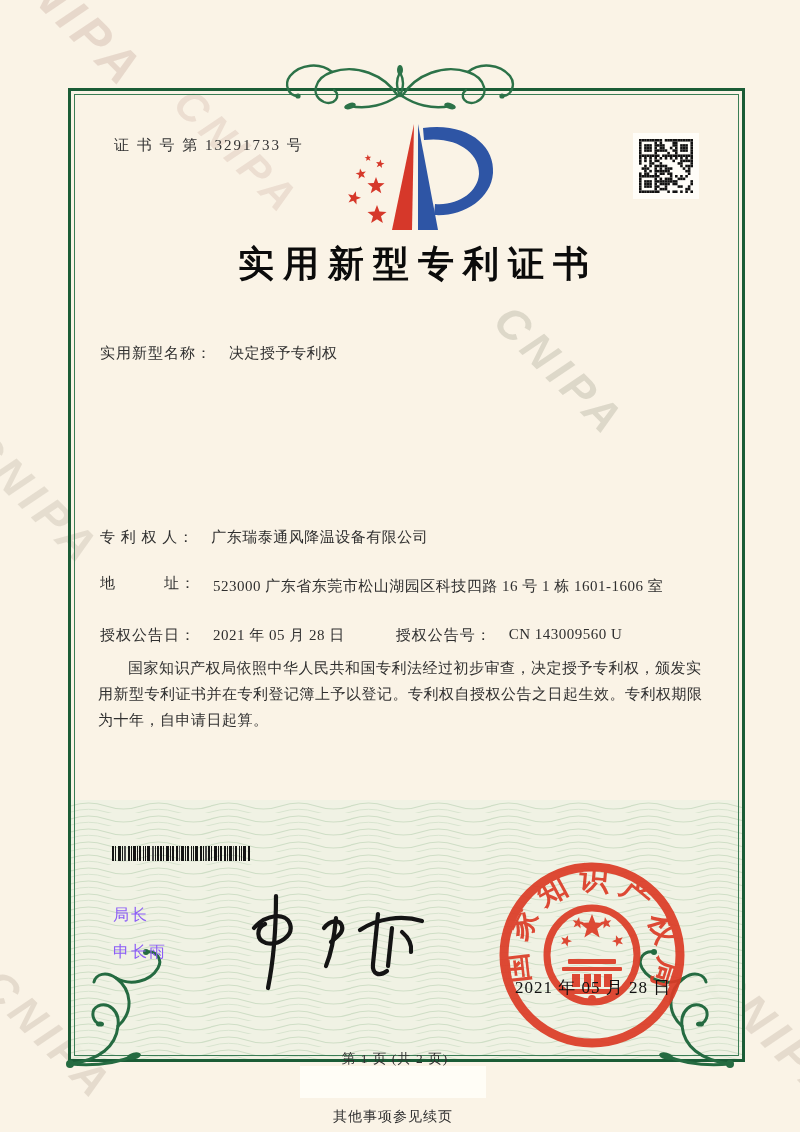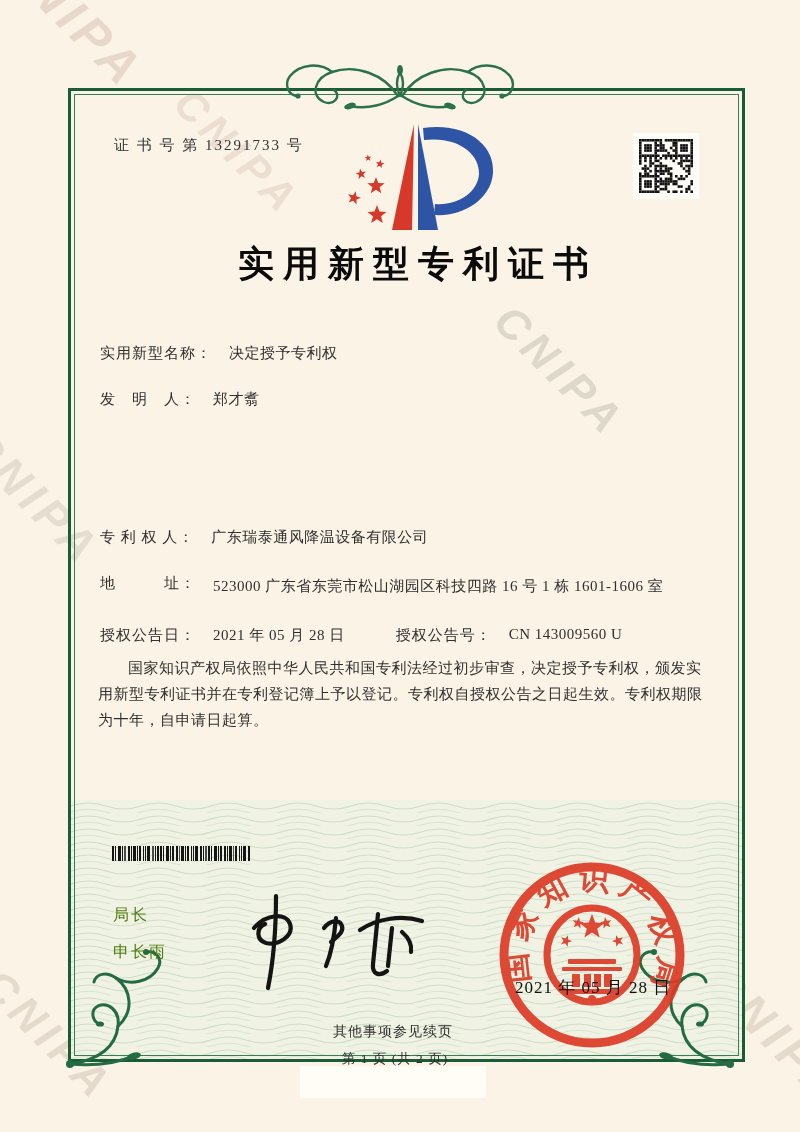--- a/index.html
+++ b/index.html
@@ -28,29 +28,29 @@
   .flabel{ white-space:nowrap; letter-spacing:1px; }
   .fvalue{ display:inline-block; max-width:500px; letter-spacing:0.5px; }
   .fpair2{ margin-left:34px; }
   
   .paras{ position:absolute; left:98px; top:655px; width:606px; font-size:15px; line-height:26px; z-index:4; }
   .paras p{ text-indent:2em; letter-spacing:0.5px; }
   
   .barcode{ position:absolute; left:112px; top:846px; height:15px; z-index:4; display:flex; align-items:stretch; }
   .barcode i{ display:block; height:100%; }
   .official{ position:absolute; left:113px; top:905px; font-size:16px; z-index:4;
-             font-family:"Liberation Sans","DejaVu Sans",sans-serif; color:#4d7c0f; }
+             font-family:"Liberation Sans","DejaVu Sans",sans-serif; color:#8b5cf6; }
   .official div{ margin-bottom:16px; letter-spacing:2px; }
   .sig{ position:absolute; left:232px; top:888px; z-index:4; }
   .seal{ position:absolute; left:492px; top:855px; z-index:4; }
   .sealdate{ position:absolute; left:498px; top:976px; width:190px; text-align:center; font-size:17px; color:#111;
              letter-spacing:1px; z-index:5; white-space:nowrap; }
   .pageno{ position:absolute; left:0; top:1030px; width:790px; text-align:center; font-size:13.5px; z-index:4; letter-spacing:1px;margin-top:20px; }
   .contpatch{ position:absolute; left:300px; top:1066px; width:186px; height:32px; background:#fffdf6; z-index:3; }
-  .contnote{ position:absolute; left:300px; top:1023px; width:186px; text-align:center; font-size:14px; z-index:4; letter-spacing:1px;font-family:Liberation Serif, serif; }
+  .contnote{ position:absolute; left:300px; top:1108px; width:186px; text-align:center; font-size:14px; z-index:4; letter-spacing:1px;font-family:Liberation Serif, serif; }
 </style>
 </head>
 <body>
 
 <div class="page">
 
   <span class="wm" style="left:-20px; top:-14px; font-size:50px; color:rgba(208,184,170,0.45);">CNIPA</span>
   <span class="wm" style="left:158px; top:128px; font-size:42px; color:rgba(214,190,178,0.40);">CNIPA</span>
   <span class="wm" style="left:478px; top:346px; font-size:44px; color:rgba(196,193,176,0.55);">CNIPA</span>
   <span class="wm" style="left:-52px; top:470px; font-size:46px; color:rgba(205,195,180,0.45);">CNIPA</span>
@@ -382,24 +382,20 @@
       <polygon points="37.69,36.51 38.76,38.74 41.22,38.63 39.43,40.33 40.30,42.64 38.13,41.46 36.20,43.00 36.65,40.57 34.59,39.21 37.04,38.89"></polygon>
     </g>
   </svg>
 
   <div class="title">实用新型专利证书</div>
 
   <div class="frow" style="top:344px;">
     <span class="flabel">实用新型名称：</span>
     <span class="fvalue">决定授予专利权</span>
   </div>
-  <div class="frow" style="top:390px;">
-    <span class="flabel">发　明　人：</span>
-    <span class="fvalue">郑才翥</span>
-  </div>
   <div class="frow" style="top:528px;">
     <span class="flabel">专 利 权 人：</span>
     <span class="fvalue">广东瑞泰通风降温设备有限公司</span>
   </div>
   <div class="frow" style="top:574px;">
     <span class="flabel">地　　　址：</span>
     <span class="fvalue" style="max-width:470px; line-height:25px;text-align:right;">523000 广东省东莞市松山湖园区科技四路 16 号 1 栋 1601-1606 室</span>
   </div>
   <div class="frow" style="top:626px;font-family:Liberation Serif, serif;">
     <span class="flabel">授权公告日：</span>

